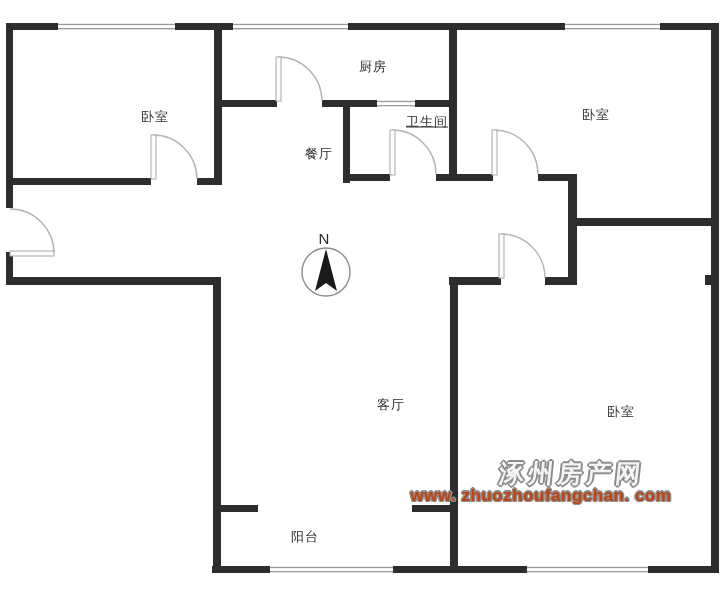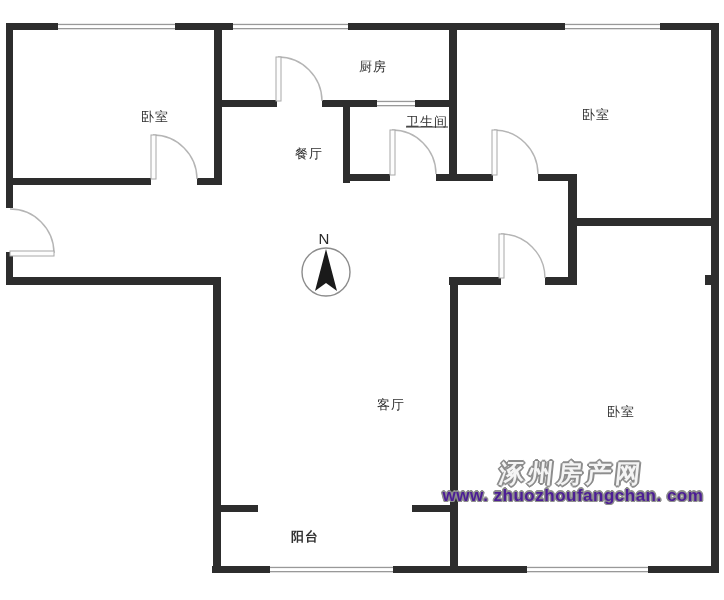--- a/index.html
+++ b/index.html
@@ -23,24 +23,24 @@
   .wm-line1{
     position:absolute;left:572px;top:473px;
     transform:translate(-50%,-50%) skewX(-6deg);
     font-size:25px;font-weight:bold;letter-spacing:4px;
     color:#f4f4f4;white-space:nowrap;line-height:1;
     text-shadow:
       -2px 0 0 #8d8d8d, 2px 0 0 #8d8d8d, 0 -2px 0 #8d8d8d, 0 2px 0 #8d8d8d,
       -1px -1px 0 #8d8d8d, 1px -1px 0 #8d8d8d, -1px 1px 0 #8d8d8d, 1px 1px 0 #8d8d8d;
   }
   .wm-line2{
-    position:absolute;left:573px;top:495px;
+    position:absolute;left:541px;top:495px;
     transform:translate(-50%,-50%);
     font-size:17px;font-weight:bold;letter-spacing:0.5px;
-    color:#4c1d95;white-space:nowrap;line-height:1;
+    color:#c2410c;white-space:nowrap;line-height:1;
     text-shadow:
       -1.5px 0 0 #8d8d8d, 1.5px 0 0 #8d8d8d, 0 -1.5px 0 #8d8d8d, 0 1.5px 0 #8d8d8d,
       -1px -1px 0 #8d8d8d, 1px -1px 0 #8d8d8d, -1px 1px 0 #8d8d8d, 1px 1px 0 #8d8d8d;
   }
 </style>
 </head>
 <body>
 
 <div class="canvas">
 
@@ -115,22 +115,22 @@
     <g id="compass-layer">
         <circle cx="326" cy="272" r="24" fill="none" stroke="#8c8c8c" stroke-width="1.4"></circle>
         <path d="M 326 249 L 337 291 L 326 283 L 315 291 Z" fill="#1a1a1a"></path>
         <text x="324" y="244" text-anchor="middle" font-size="15" fill="#2a2a2a" font-family="&quot;Liberation Sans&quot;, sans-serif">N</text>
       </g>
   </svg>
 
   <div class="room-label" style="left: 155px; top: 116px;">卧室</div>
   <div class="room-label" style="left: 373px; top: 54px; margin-top: 12px;">厨房</div>
   <div class="room-label" style="left: 427px; top: 121px; text-decoration: underline;">卫生间</div>
-  <div class="room-label" style="left: 309px; top: 153px;">餐厅</div>
+  <div class="room-label" style="left: 319px; top: 153px;">餐厅</div>
   <div class="room-label" style="left: 596px; top: 114px;">卧室</div>
   <div class="room-label" style="left: 391px; top: 367px; margin-top: 37px;">客厅</div>
   <div class="room-label" style="left: 621px; top: 411px;">卧室</div>
-  <div class="room-label" style="left: 305px; top: 536px; font-weight: bold;">阳台</div>
+  <div class="room-label" style="left: 305px; top: 536px;">阳台</div>
 
   <div class="wm-line1">涿州房产网</div>
   <div class="wm-line2">www. zhuozhoufangchan. com</div>
 
 </div>
 
 </body></html>

